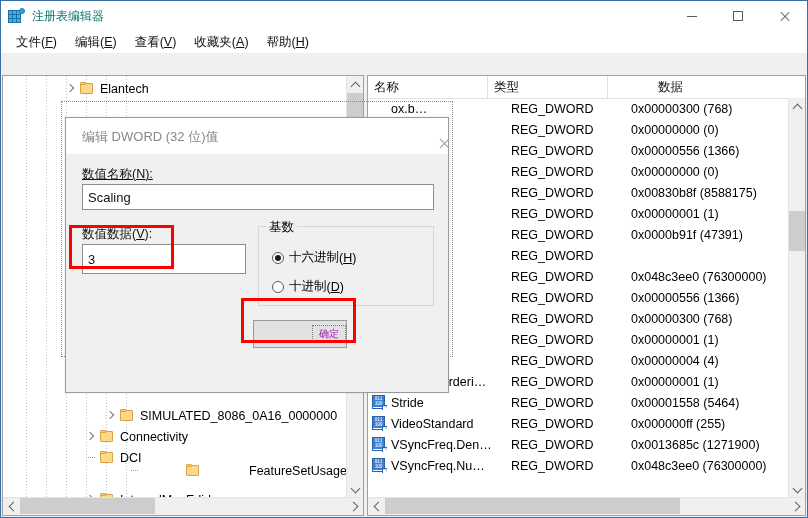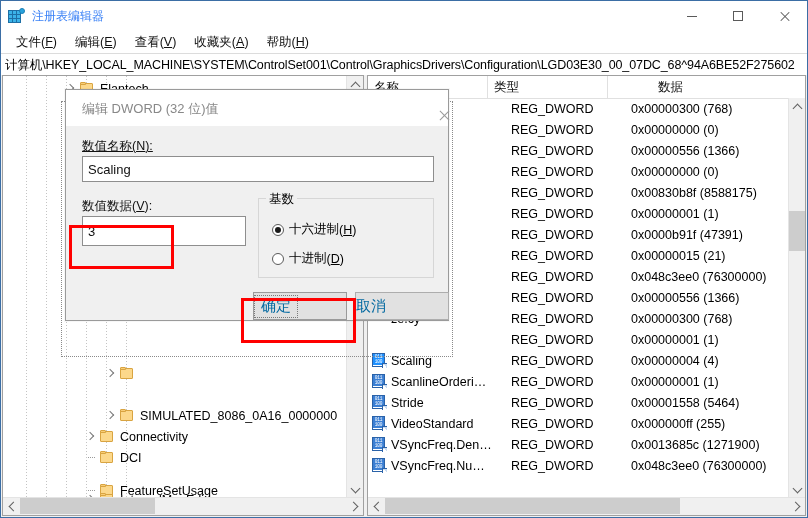--- a/index.html
+++ b/index.html
@@ -17,21 +17,21 @@
   .titlebar{
     position:absolute;left:0;top:0;right:0;height:30px;background:#ffffff;
     display:flex;align-items:center;
   }
   .app-icon{width:16px;height:16px;margin-left:7px;position:relative;flex:0 0 auto;}
   .app-icon .grid{position:absolute;left:0;top:2px;width:13px;height:13px;background:#1d6fa5;
     display:grid;grid-template-columns:1fr 1fr 1fr;grid-template-rows:1fr 1fr 1fr;gap:1px;padding:1px;box-sizing:border-box;}
   .app-icon .grid i{background:#3bb3e8;display:block;}
   .app-icon .gear{position:absolute;right:-1px;top:0px;width:6px;height:6px;border-radius:50%;
     background:#29a3dd;border:1px solid #1b7fb5;box-sizing:border-box;}
-  .title-text{margin-left:8px;color:#3b82f6;font-size:12px;line-height:30px;}
+  .title-text{margin-left:8px;color:#0f766e;font-size:12px;line-height:30px;}
   .winbtns{position:absolute;right:0;top:0;height:30px;display:flex;}
   .winbtn{width:46px;height:30px;display:flex;align-items:center;justify-content:center;
     color:#4a5568;font-size:12px;}
   .winbtn .min{width:10px;height:1px;background:#5a5a5a;display:block;}
   .winbtn .max{width:10px;height:10px;border:1px solid #5a5a5a;display:block;box-sizing:border-box;}
   .winbtn .cls{position:relative;width:11px;height:11px;display:block;}
   .winbtn .cls:before,.winbtn .cls:after{content:"";position:absolute;left:0;top:5px;width:12px;height:1px;background:#5a5a5a;}
   .winbtn .cls:before{transform:rotate(45deg);}
   .winbtn .cls:after{transform:rotate(-45deg);}
   
@@ -97,21 +97,21 @@
   .carat.u{transform:rotate(45deg);margin-top:3px;}
   .carat.d{transform:rotate(-135deg);margin-bottom:3px;}
   .vthumb{position:absolute;left:0;width:16px;background:#cdcdcd;}
   .hsb{position:absolute;left:0;right:0;bottom:0;height:17px;background:#f0f0f0;border-top:1px solid #e4e4e4;}
   .hsb-arrow{position:absolute;top:0;width:17px;height:16px;display:flex;align-items:center;justify-content:center;}
   .hsb-arrow.l{left:0;} .hsb-arrow.r{right:0;}
   .carat.l{transform:rotate(-45deg);margin-left:3px;}
   .carat.r{transform:rotate(135deg);margin-right:3px;}
   .hthumb{position:absolute;top:0;height:16px;background:#cdcdcd;}
   
-  .dialog{position:absolute;left:64px;top:88px;width:384px;height:232px;background:#f0f0f0;
+  .dialog{position:absolute;left:64px;top:116px;width:384px;height:276px;background:#f0f0f0;
     border:1px solid #9a9a9a;box-sizing:border-box;
     box-shadow:0 0 0 1px rgba(0,0,0,0.03);}
   .dlg-focus{position:absolute;left:60px;top:100px;width:392px;height:256px;
     border:1px dotted #8a8a8a;box-sizing:border-box;pointer-events:none;}
   .dlg-title{position:absolute;left:0;top:0;right:0;height:36px;background:#ffffff;}
   .dlg-title span{position:absolute;left:16px;top:10px;font-size:13px;color:#888;}
   .dlg-close{position:absolute;right:0;top:0;width:40px;height:30px;display:flex;align-items:center;justify-content:center;}
   .dlg-close .x{position:relative;width:12px;height:12px;display:block;}
   .dlg-close .x:before,.dlg-close .x:after{content:"";position:absolute;left:0;top:6px;width:13px;height:1px;background:#9a9a9a;}
   .dlg-close .x:before{transform:rotate(45deg);}
@@ -120,21 +120,21 @@
   .lbl u{text-decoration:underline;}
   .txtbox{position:absolute;background:#ffffff;border:1px solid #8e8e8e;box-sizing:border-box;
     font-size:13px;color:#111;padding:3px 5px;display:flex;align-items:center;}
   .group{position:absolute;border:1px solid #d6d6d6;box-sizing:border-box;}
   .group-title{position:absolute;background:#f0f0f0;padding:0 3px;font-size:12.5px;}
   .radio{position:absolute;display:flex;align-items:center;font-size:12.5px;}
   .rdot{width:12px;height:12px;border:1px solid #5a5a5a;border-radius:50%;background:#fff;
     margin-right:5px;position:relative;flex:0 0 auto;box-sizing:border-box;}
   .rdot.on:after{content:"";position:absolute;left:2px;top:2px;width:6px;height:6px;border-radius:50%;background:#1a1a1a;}
   .btn{position:absolute;background:#e1e1e1;border:1px solid #adadad;box-sizing:border-box;
-    font-size:15px;display:flex;align-items:center;justify-content:flex-start;color:#0369a1;}
+    font-size:10px;display:flex;align-items:center;justify-content:flex-end;color:#a21caf;}
   .btn.focus{border:1px solid #9a9a9a;}
   .btn.focus .inner{border:1px dotted #7a7a7a;padding:1px 6px;}
   .redbox{position:absolute;border:3px solid #ff0000;box-sizing:border-box;pointer-events:none;}
 </style>
 </head>
 <body>
 
 <div class="window">
 
   <div class="titlebar">
@@ -167,23 +167,20 @@
   </div>
 
   <div class="menubar">
     <div class="menuitem"><span>文件</span>(<u>F</u>)</div>
     <div class="menuitem"><span>编辑</span>(<u>E</u>)</div>
     <div class="menuitem"><span>查看</span>(<u>V</u>)</div>
     <div class="menuitem"><span>收藏夹</span>(<u>A</u>)</div>
     <div class="menuitem"><span>帮助</span>(<u>H</u>)</div>
   </div>
 
-  <div class="addressbar">
-    <div class="addresstext">计算机\HKEY_LOCAL_MACHINE\SYSTEM\ControlSet001\Control\GraphicsDrivers\Configuration\LGD03E30_00_07DC_68^94A6BE52F275602</div>
-  </div>
 
   <div class="content">
 
     <div class="left-pane">
       <div class="guides">
         <div class="guide" style="left:23px;"></div>
         <div class="guide" style="left:43px;"></div>
         <div class="guide" style="left:63px;"></div>
         <div class="guide" style="left:83px;"></div>
         <div class="guide" style="left:103px;"></div>
@@ -222,21 +219,21 @@
             <span>Connectivity</span>
           </div>
           <div class="tree-row" style="position: absolute; left: 0px; right: 0px; top: 371px;">
             <div style="width: 80px; flex: 0 0 auto;"></div>
             <div class="tw">
               <span class="dots"></span>
             </div>
             <div class="folder"></div>
             <span>DCI</span>
           </div>
-          <div class="tree-row" style="position: absolute; left: 0px; right: 0px; top: 404px;">
+          <div class="tree-row" style="position: absolute; left: 0px; right: 0px; top: 384px; justify-content: space-between;">
             <div style="width: 80px; flex: 0 0 auto;"></div>
             <div class="tw">
               <span class="dots"></span>
             </div>
             <div class="folder"></div>
             <span>FeatureSetUsage</span>
           </div>
           <div class="tree-row" style="position: absolute; left: 0px; right: 0px; top: 413px;">
             <div style="width: 80px; flex: 0 0 auto;"></div>
             <div class="tw">
@@ -313,21 +310,20 @@
           <div class="lrow">
             <div class="vicon" style="visibility: hidden;"></div>
             <div class="cn">.Nu…</div>
             <div class="ct">REG_DWORD</div>
             <div class="cd">0x0000b91f (47391)</div>
           </div>
           <div class="lrow">
             <div class="vicon" style="visibility: hidden;"></div>
             <div class="cn">at</div>
             <div class="ct">REG_DWORD</div>
-            <div class="cd">0x00000015 (21)</div>
           </div>
           <div class="lrow">
             <div class="vicon" style="visibility: hidden;"></div>
             <div class="cn"></div>
             <div class="ct">REG_DWORD</div>
             <div class="cd">0x048c3ee0 (76300000)</div>
           </div>
           <div class="lrow">
             <div class="vicon" style="visibility: hidden;"></div>
             <div class="cn">ze.cx</div>
@@ -459,20 +455,17 @@
       <span>十六进制</span>(<u>H</u>)
     </div>
     <div class="radio" style="left:206px;top:160px;">
       <span class="rdot"></span>
       <span>十进制</span>(<u>D</u>)
     </div>
 
     <div class="btn focus" style="left:187px;top:202px;width:94px;height:28px;">
       <span class="inner">确定</span>
     </div>
-    <div class="btn" style="left:289px;top:202px;width:94px;height:28px;">
-      <span>取消</span>
-    </div>
   </div>
 
   <div class="redbox" style="left:68px;top:224px;width:105px;height:44px;"></div>
   <div class="redbox" style="left:240px;top:297px;width:115px;height:45px;"></div>
 </div>
 
 </body></html>

